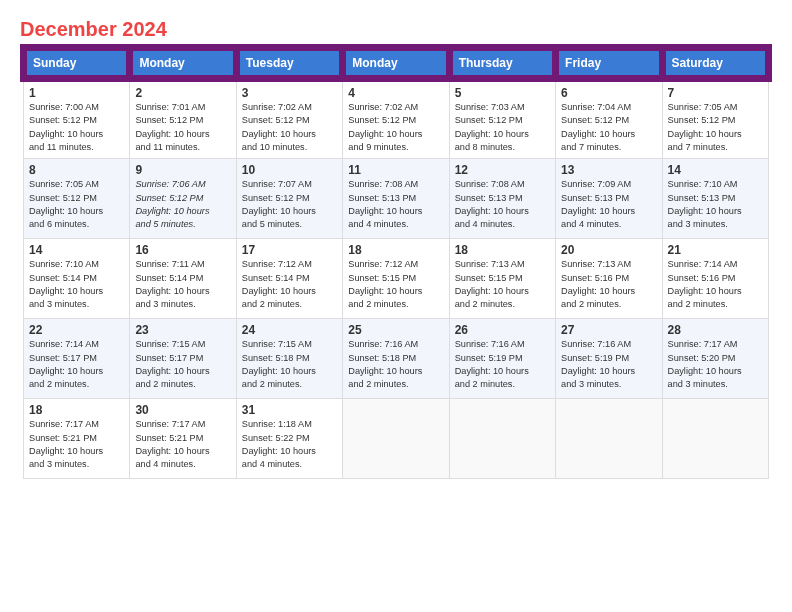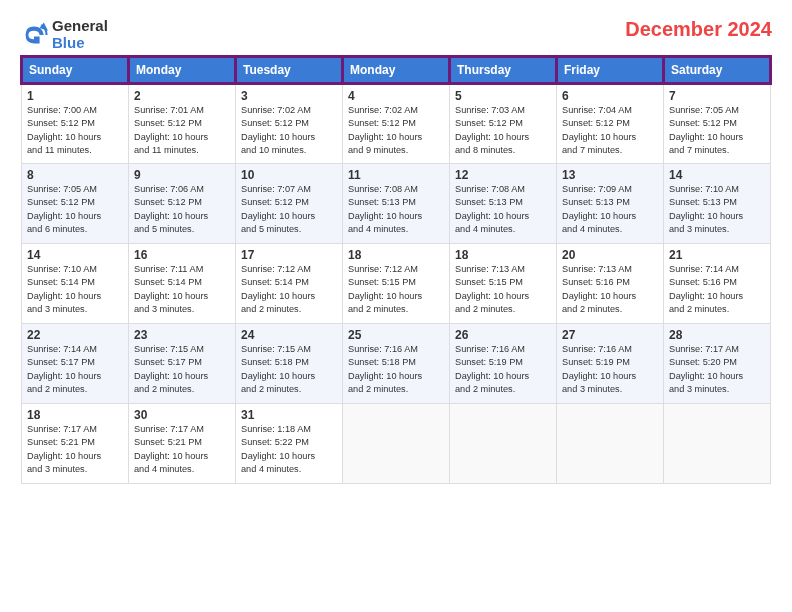--- a/index.html
+++ b/index.html
@@ -65,21 +65,21 @@
       border-collapse: collapse;
       table-layout: fixed;
     }
     thead tr th {
       background: #3a7bd5;
       color: #fff;
       font-size: 12px;
       font-weight: bold;
       text-align: left;
       padding: 5px 6px;
-      border: 3px solid #701a75;
+      border: 7px solid #701a75;
     }
     tbody tr td {
       vertical-align: top;
       font-size: 9.2px;
       color: #333;
       padding: 4px 5px;
       border: 1px solid #ddd;
       height: 80px;
       background: #fff;
     }
@@ -100,31 +100,20 @@
     }
     td.empty {
       background: #f9f9f9 !important;
     }
   </style>
 </head>
 <body>
 
 <div class="page">
   <div class="header">
-    <div class="logo">
-      <svg class="logo-icon" viewBox="0 0 40 40" xmlns="http://www.w3.org/2000/svg">
-        <path d="M20 8 Q32 8 34 20 L28 20 Q27 14 20 14 Q12 14 12 20 Q12 26 20 26 L20 22 L28 22 L28 32 L20 32 Q8 32 8 20 Q8 8 20 8Z" fill="#3a7bd5"></path>
-        <path d="M30 6 Q38 10 38 20" stroke="#3a7bd5" stroke-width="3" fill="none"></path>
-        <path d="M34 2 L40 14 L28 10Z" fill="#3a7bd5"></path>
-      </svg>
-      <div class="logo-text">
-        <span class="logo-general">General</span>
-        <span class="logo-blue">Blue</span>
-      </div>
-    </div>
     <div class="title-block">
       <div class="month-title">December 2024</div>
     </div>
   </div>
 
   <table>
     <thead>
       <tr>
       <th>Sunday</th>
           <th>Monday</th>
@@ -190,21 +179,21 @@
         <tr>
           <td>
             <span class="day-num">8</span>
             <div class="day-info" style="white-space: pre-line;">Sunrise: 7:05 AM
 Sunset: 5:12 PM
 Daylight: 10 hours
 and 6 minutes.</div>
           </td>
           <td>
             <span class="day-num">9</span>
-            <div class="day-info" style="white-space: pre-line;">Sunrise: 7:06 AM
+            <div class="day-info" style="white-space: pre-line; font-style: italic;">Sunrise: 7:06 AM
 Sunset: 5:12 PM
 Daylight: 10 hours
 and 5 minutes.</div>
           </td>
           <td>
             <span class="day-num">10</span>
             <div class="day-info" style="white-space: pre-line;">Sunrise: 7:07 AM
 Sunset: 5:12 PM
 Daylight: 10 hours
 and 5 minutes.</div>

